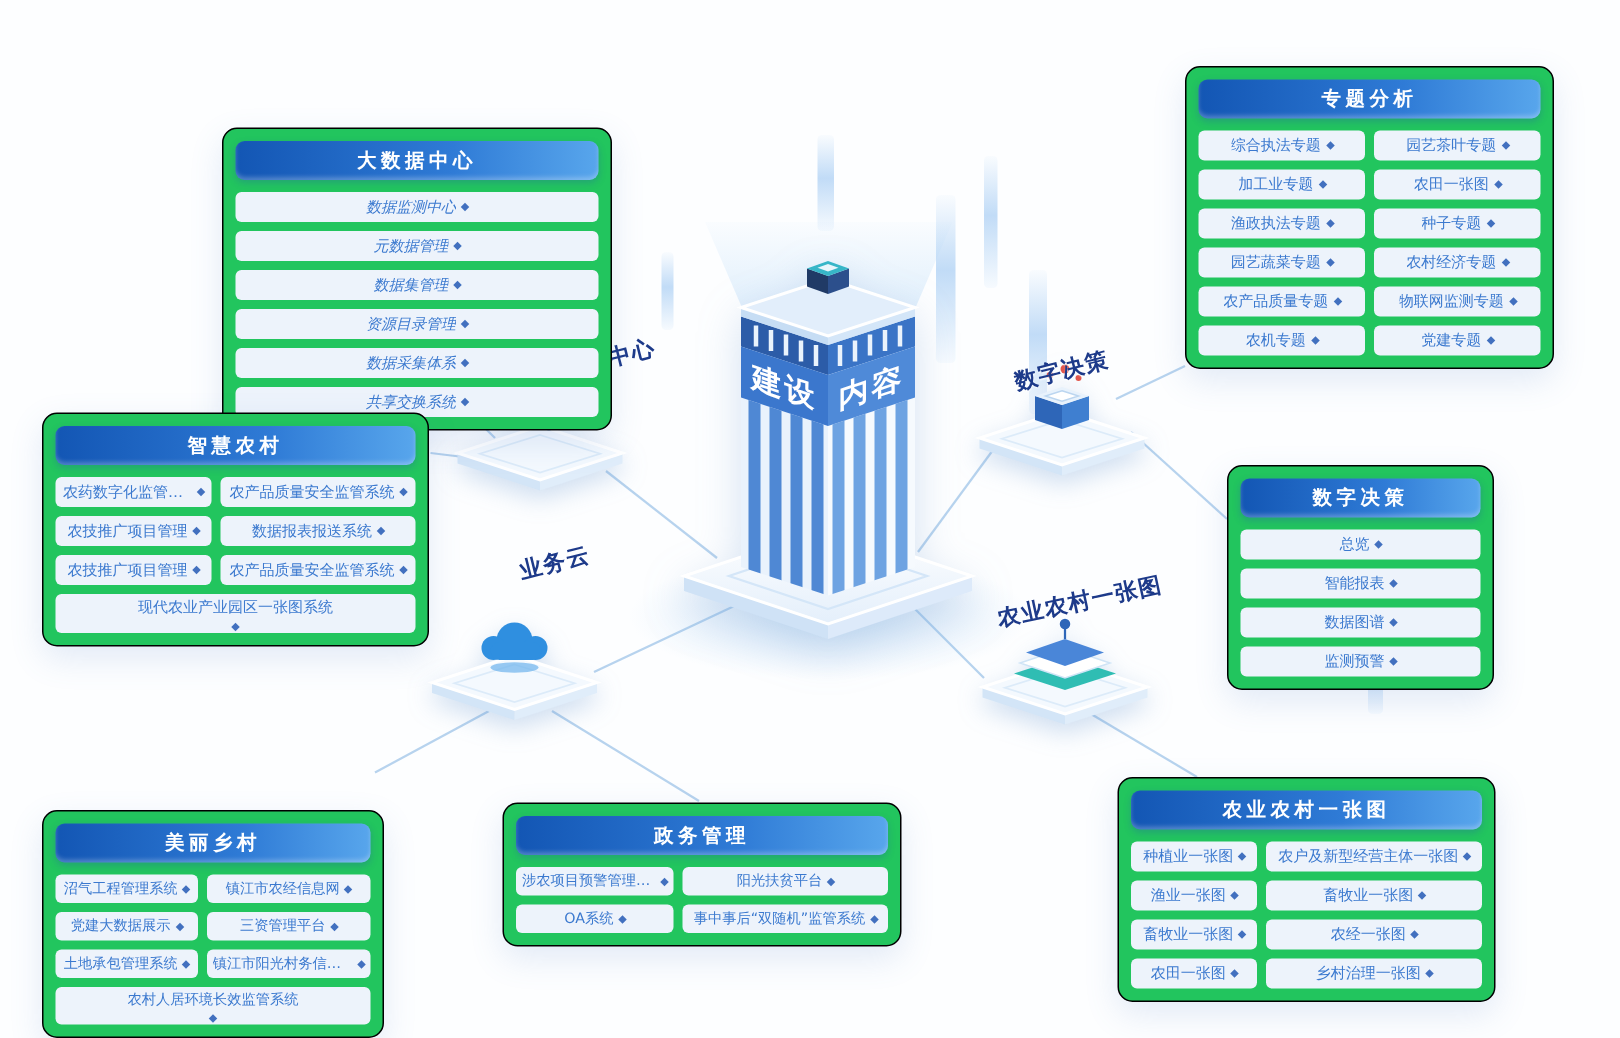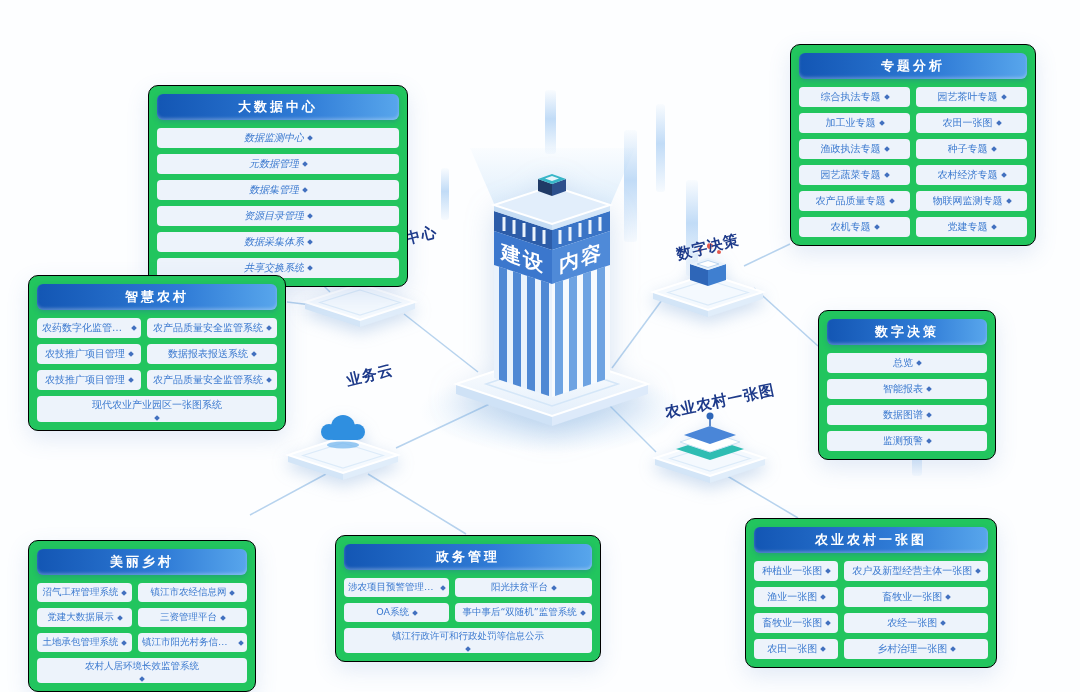--- a/index.html
+++ b/index.html
@@ -413,24 +413,20 @@
           <span class="pill-mark"></span>
         </div>
       <div class="pill">
           <span class="pill-text">OA系统</span>
           <span class="pill-mark"></span>
         </div>
       <div class="pill">
           <span class="pill-text">事中事后“双随机”监管系统</span>
           <span class="pill-mark"></span>
         </div>
-      <div class="pill wide">
-          <span class="pill-text">镇江行政许可和行政处罚等信息公示</span>
-          <span class="pill-mark"></span>
-        </div>
     </div>
   </section>
 
   <section class="panel" id="p-onemap">
     <div class="panel-header">
       <span>农业农村一张图</span>
     </div>
     <div class="pill-grid">
       <div class="pill">
           <span class="pill-text">种植业一张图</span>

